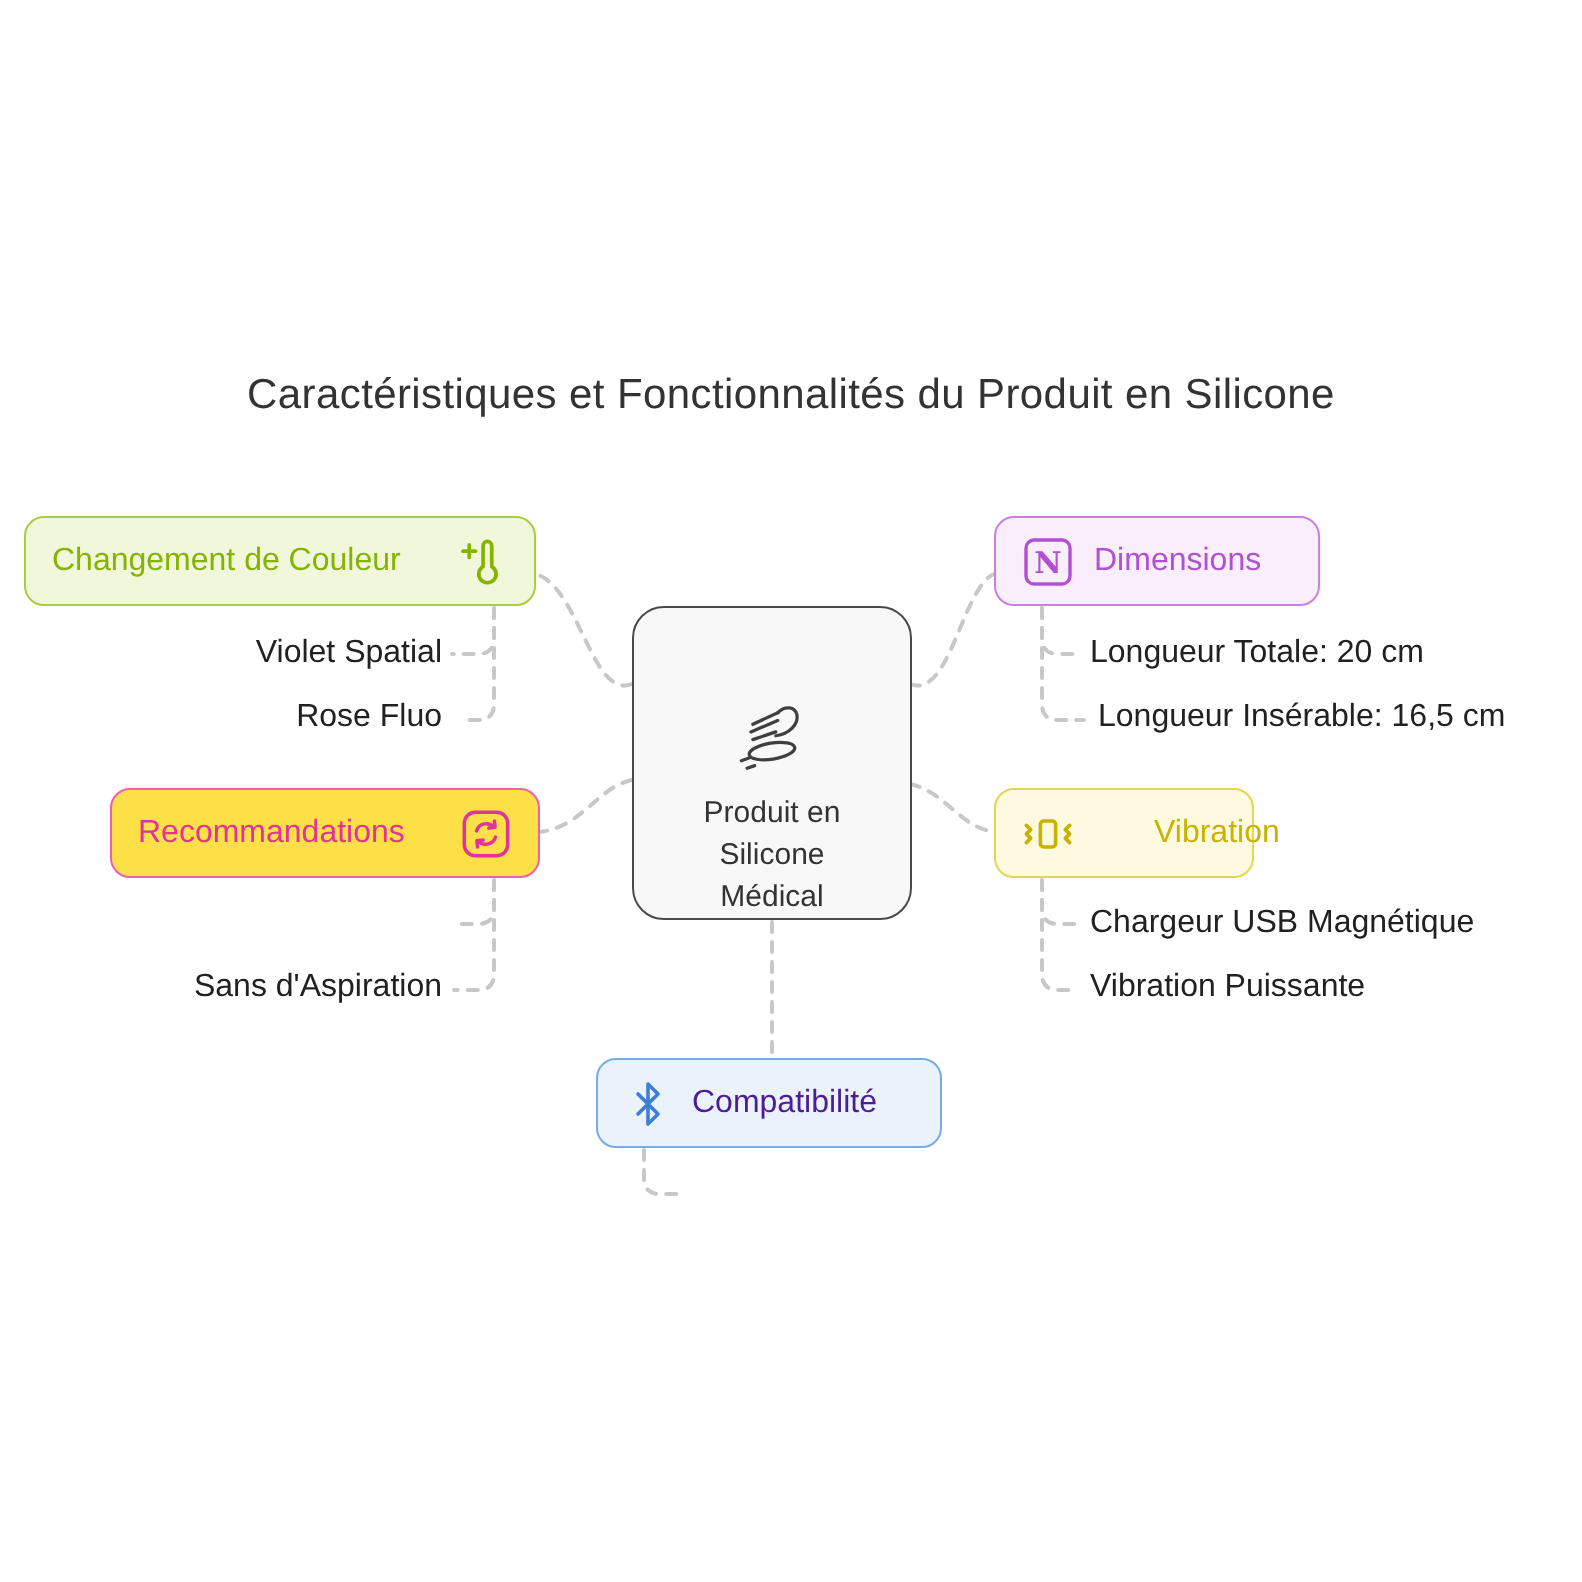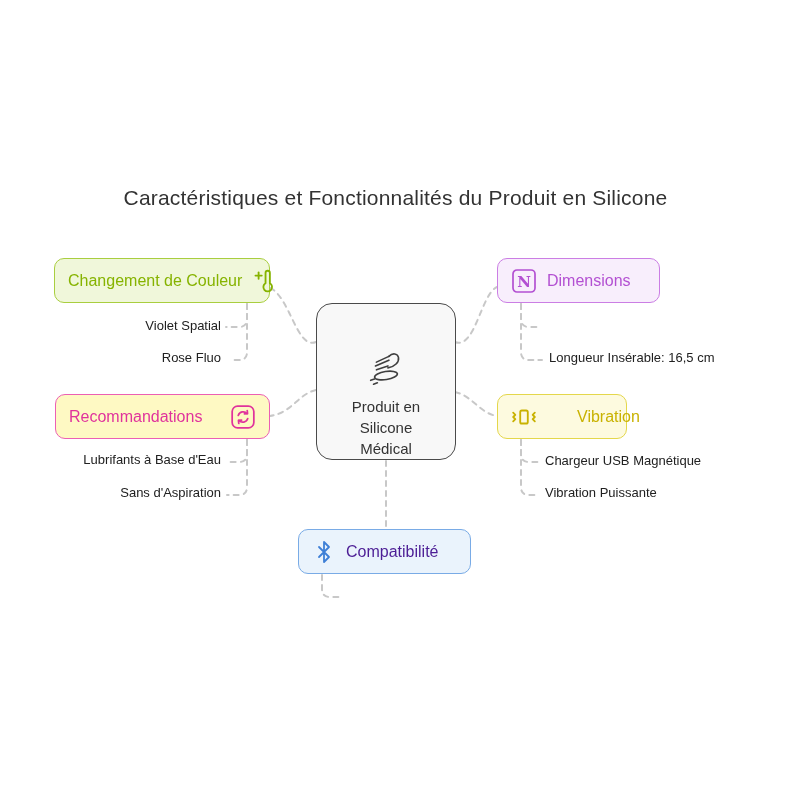--- a/index.html
+++ b/index.html
@@ -3,29 +3,29 @@
 <meta charset="utf-8">
 <style>
   * { margin:0; padding:0; box-sizing:border-box; }
   html,body { width:791px; height:791px; background:#ffffff; font-family:"Liberation Sans", sans-serif; }
   .canvas { position:relative; width:791px; height:791px; overflow:hidden; }
   .connectors { position:absolute; left:0; top:0; width:791px; height:791px; }
   .connectors path { fill:none; stroke:#c8c8c8; stroke-width:2; stroke-dasharray:5 5; stroke-linecap:round; }
   .title { position:absolute; top:186px; left:0; right:0; text-align:center; font-size:21px; font-weight:400; color:#333333; letter-spacing:0.2px; }
   .node { position:absolute; height:45px; display:flex; align-items:center; gap:10px; padding:0 13px; border:1.5px solid; border-radius:10px; font-size:16px; white-space:nowrap; }
   .node.icon-right { justify-content:space-between; }
-  .b-green  { left:12px;  top:258px; width:216px; border-color:#a9ce3f; background:#f0f7da; color:#86b300;margin-left:42px; }
-  .b-pink   { left:55px;  top:394px; width:215px; border-color:#ec5fb4; background:#fef9c3; color:#e0339c; }
+  .b-green  { left:12px;  top:258px; width:256px; border-color:#a9ce3f; background:#f0f7da; color:#86b300; }
+  .b-pink   { left:55px;  top:394px; width:215px; border-color:#ec5fb4; background:#fde047; color:#e0339c; }
   .b-purple { left:497px; top:258px; width:163px; border-color:#cb7ee4; background:#f8eefc; color:#b350d2; }
   .b-yellow { left:497px; top:394px; width:130px; border-color:#e4d74b; background:#fdfadf; color:#c9b200;gap:40px; }
   .b-blue   { left:298px; top:529px; width:173px; border-color:#79abe6; background:#eaf3fc; color:#4c1d95; }
   .icon { display:inline-flex; flex:0 0 auto; align-items:center; justify-content:center; }
   .center-node { position:absolute; left:316px; top:303px; width:140px; height:157px; background:#f8f8f8; border:1.5px solid #4a4a4a; border-radius:16px; display:flex; flex-direction:column; align-items:center; justify-content:flex-end; gap:8px; }
   .center-label { font-size:15px; line-height:1.4; color:#333333; text-align:center; white-space:pre-line; }
-  .leaf { position:absolute; font-size:13px; color:#212121; white-space:nowrap; }
+  .leaf { position:absolute; font-size:16px; color:#212121; white-space:nowrap; }
 </style>
 </head>
 <body>
 
 <div class="canvas">
 
   <svg class="connectors" viewBox="0 0 791 791" xmlns="http://www.w3.org/2000/svg">
     <path d="M316 342 C 296 350, 290 294, 268 287"></path>
     <path d="M316 390 C 298 394, 292 413, 270 416"></path>
     <path d="M455 342 C 475 350, 481 294, 497 287"></path>
@@ -110,21 +110,21 @@
     <span class="icon">
       <svg width="24" height="24" viewBox="0 0 24 24" fill="none" stroke="#3e7fd6" stroke-width="1.8" stroke-linecap="round" stroke-linejoin="round">
         <path d="M7 7 l10 10 -5 5 V2 l5 5 L7 17"></path>
       </svg>
     </span>
     <span>Compatibilité</span>
   </div>
 
   <div class="leaf" style="right:570px; top:318px;">Violet Spatial</div>
   <div class="leaf" style="right:570px; top:350px;">Rose Fluo</div>
-  <div class="leaf" style="right:570px; top:452px;">Lubrifants à Base d'Eau</div>
   <div class="leaf" style="right:570px; top:485px;">Sans d'Aspiration</div>
 
+  <div class="leaf" style="left:545px; top:318px;">Longueur Totale: 20 cm</div>
   <div class="leaf" style="left:549px; top:350px;">Longueur Insérable: 16,5 cm</div>
   <div class="leaf" style="left:545px; top:453px;">Chargeur USB Magnétique</div>
   <div class="leaf" style="left:545px; top:485px;">Vibration Puissante</div>
 
 
 </div>
 
 </body></html>

